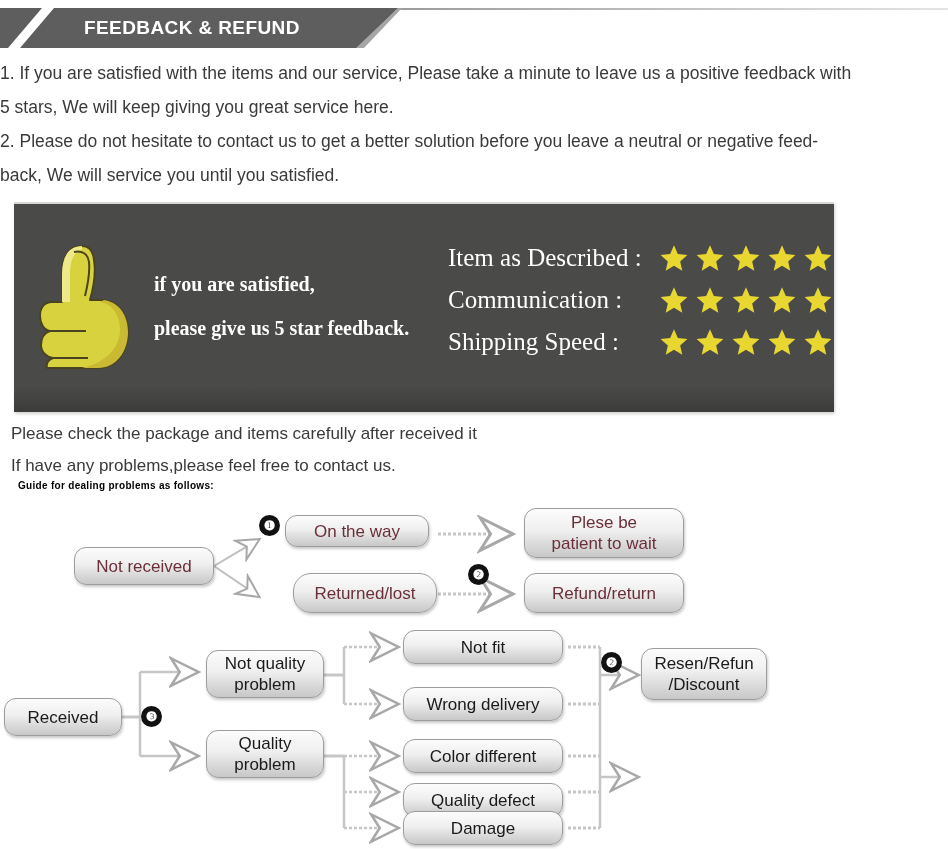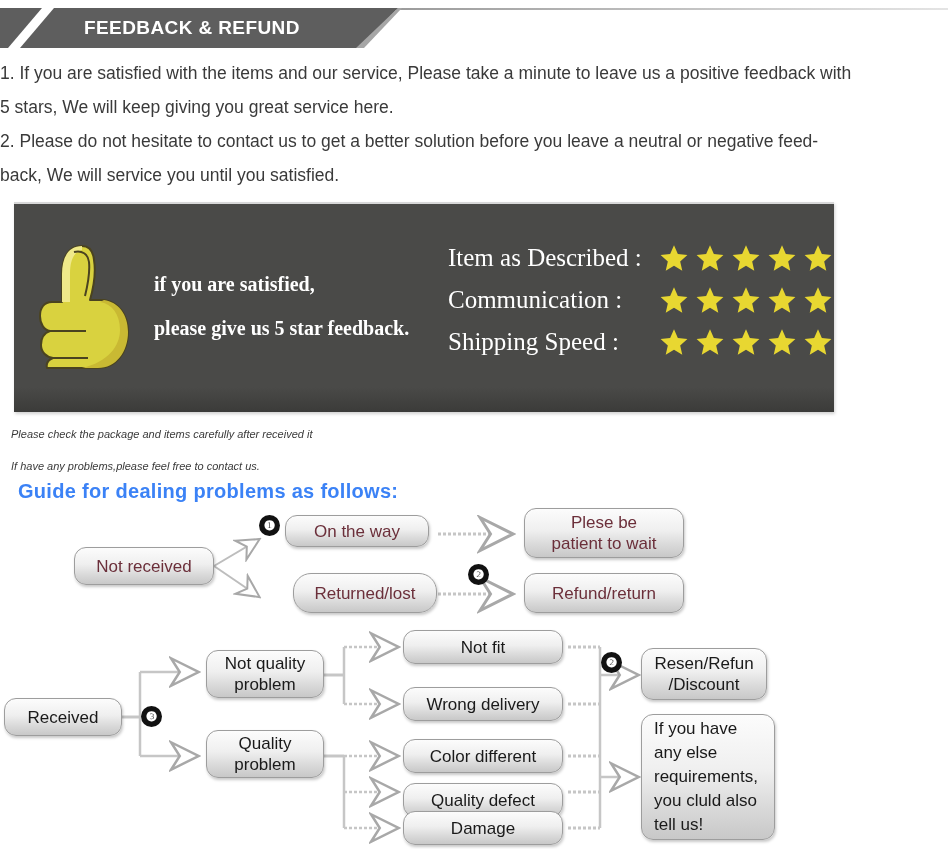--- a/index.html
+++ b/index.html
@@ -141,33 +141,32 @@
   }
 
   
   #notes {
     position: absolute;
     left: 11px;
     top: 418px;
     width: 700px;
   }
   #notes .note {
-    font-size: 11px;
+    font-size: 17px;
     line-height: 32px;
     color: #3a3a3a;
     white-space: nowrap;
-    font-style: italic;
   }
   #guide-heading {
     position: absolute;
     left: 18px;
     top: 480px;
-    font-size: 20px;
+    font-size: 10px;
     font-weight: bold;
-    color: #3b82f6;
+    color: #000000;
     letter-spacing: 0.3px;
     white-space: nowrap;
   }
 
   
   .flow-area {
     position: absolute;
     left: 0;
     width: 948px;
   }
@@ -406,21 +405,16 @@
 
   <div class="node dark" style="left:403px; top:114px; width:160px; height:34px;">Color different</div>
 
   <div class="node dark" style="left:403px; top:158px; width:160px; height:34px;">Quality defect</div>
 
   <div class="node dark" style="left:403px; top:186px; width:160px; height:34px;">Damage</div>
 
   <div class="node dark" style="left:641px; top:23px; width:126px; height:52px;">Resen/Refun
 /Discount</div>
 
-  <div class="node dark left-align" style="left:641px; top:89px; width:134px; height:126px; line-height:24px;">If you have
-any else
-requirements,
-you cluld also
-tell us!</div>
 
   <div class="badge" style="left:141px; top:81px;">❸</div>
   <div class="badge" style="left:601px; top:27px;">❷</div>
 </div>
 
 </body></html>

